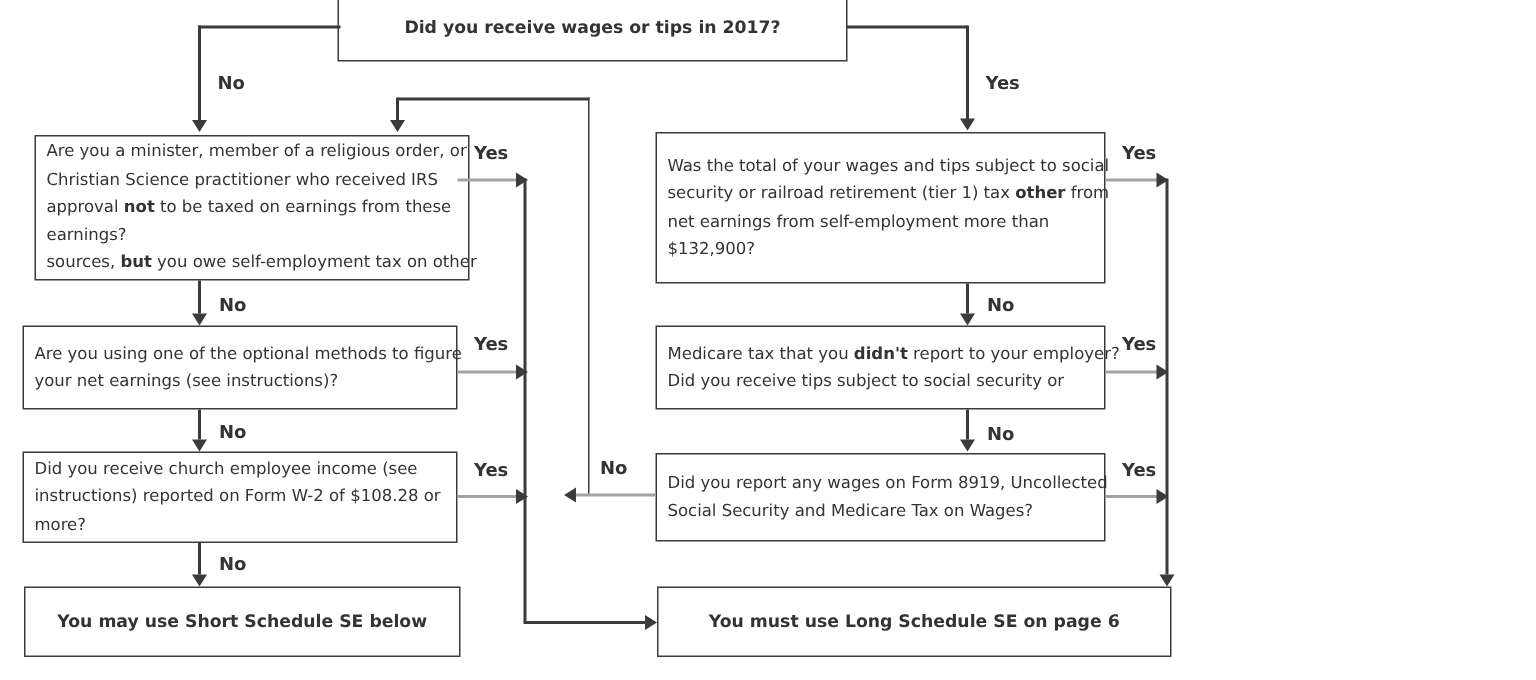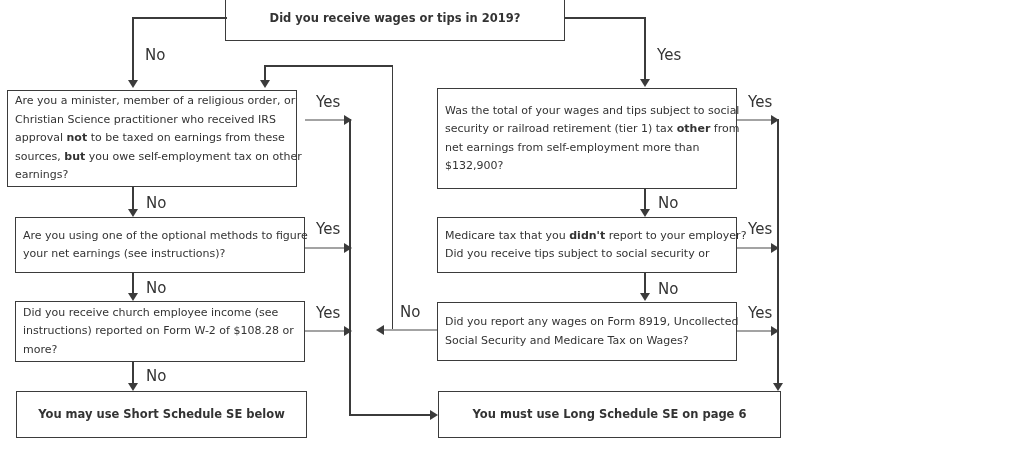--- a/index.html
+++ b/index.html
@@ -9,37 +9,37 @@
        display:flex;flex-direction:column;justify-content:center;padding:2px 7px;
        font-size:11px;line-height:18.4px;color:#333333;}
   .box.center{align-items:center;text-align:center;font-weight:bold;font-size:11.5px;}
   .tline{white-space:nowrap;}
   .seg{position:absolute;background:#3b3b3b;}
   .seg.light{background:#a3a3a3;}
   .ah{position:absolute;width:0;height:0;}
   .ah.down{border-left:5px solid transparent;border-right:5px solid transparent;border-top:8px solid #3b3b3b;}
   .ah.right{border-top:5px solid transparent;border-bottom:5px solid transparent;border-left:8px solid #3b3b3b;}
   .ah.left{border-top:5px solid transparent;border-bottom:5px solid transparent;border-right:8px solid #3b3b3b;}
-  .lbl{position:absolute;font-weight:normal;font-size:15px;color:#333333;line-height:14px;}
+  .lbl{position:absolute;font-weight:bold;font-size:12px;color:#333333;line-height:14px;}
 </style>
 </head>
 <body>
 
 <div id="canvas">
 
   <div class="box center" style="left:225px;top:-4px;width:340px;height:45px">
-      <div class="tline"><span style="font-weight: bold;">Did you receive wages or tips in 2019?</span></div>
+      <div class="tline"><span style="font-weight: bold;">Did you receive wages or tips in 2017?</span></div>
     </div>
 
-  <div class="box" style="left:7px;top:90px;width:290px;height:97px">
+  <div class="box" style="left:23px;top:90px;width:290px;height:97px">
       <div class="tline"><span>Are you a minister, member of a religious order, or</span></div>
       <div class="tline"><span>Christian Science practitioner who received IRS</span></div>
       <div class="tline"><span>approval </span><span style="font-weight: bold;">not</span><span> to be taxed on earnings from these</span></div>
+      <div class="tline"><span>earnings?</span></div>
       <div class="tline"><span>sources, </span><span style="font-weight: bold;">but</span><span> you owe self-employment tax on other</span></div>
-      <div class="tline"><span>earnings?</span></div>
     </div>
 
   <div class="box" style="left:15px;top:217px;width:290px;height:56px">
       <div class="tline"><span>Are you using one of the optional methods to figure</span></div>
       <div class="tline"><span>your net earnings (see instructions)?</span></div>
     </div>
 
   <div class="box" style="left:15px;top:301px;width:290px;height:61px">
       <div class="tline"><span>Did you receive church employee income (see</span></div>
       <div class="tline"><span>instructions) reported on Form W-2 of $108.28 or</span></div>

